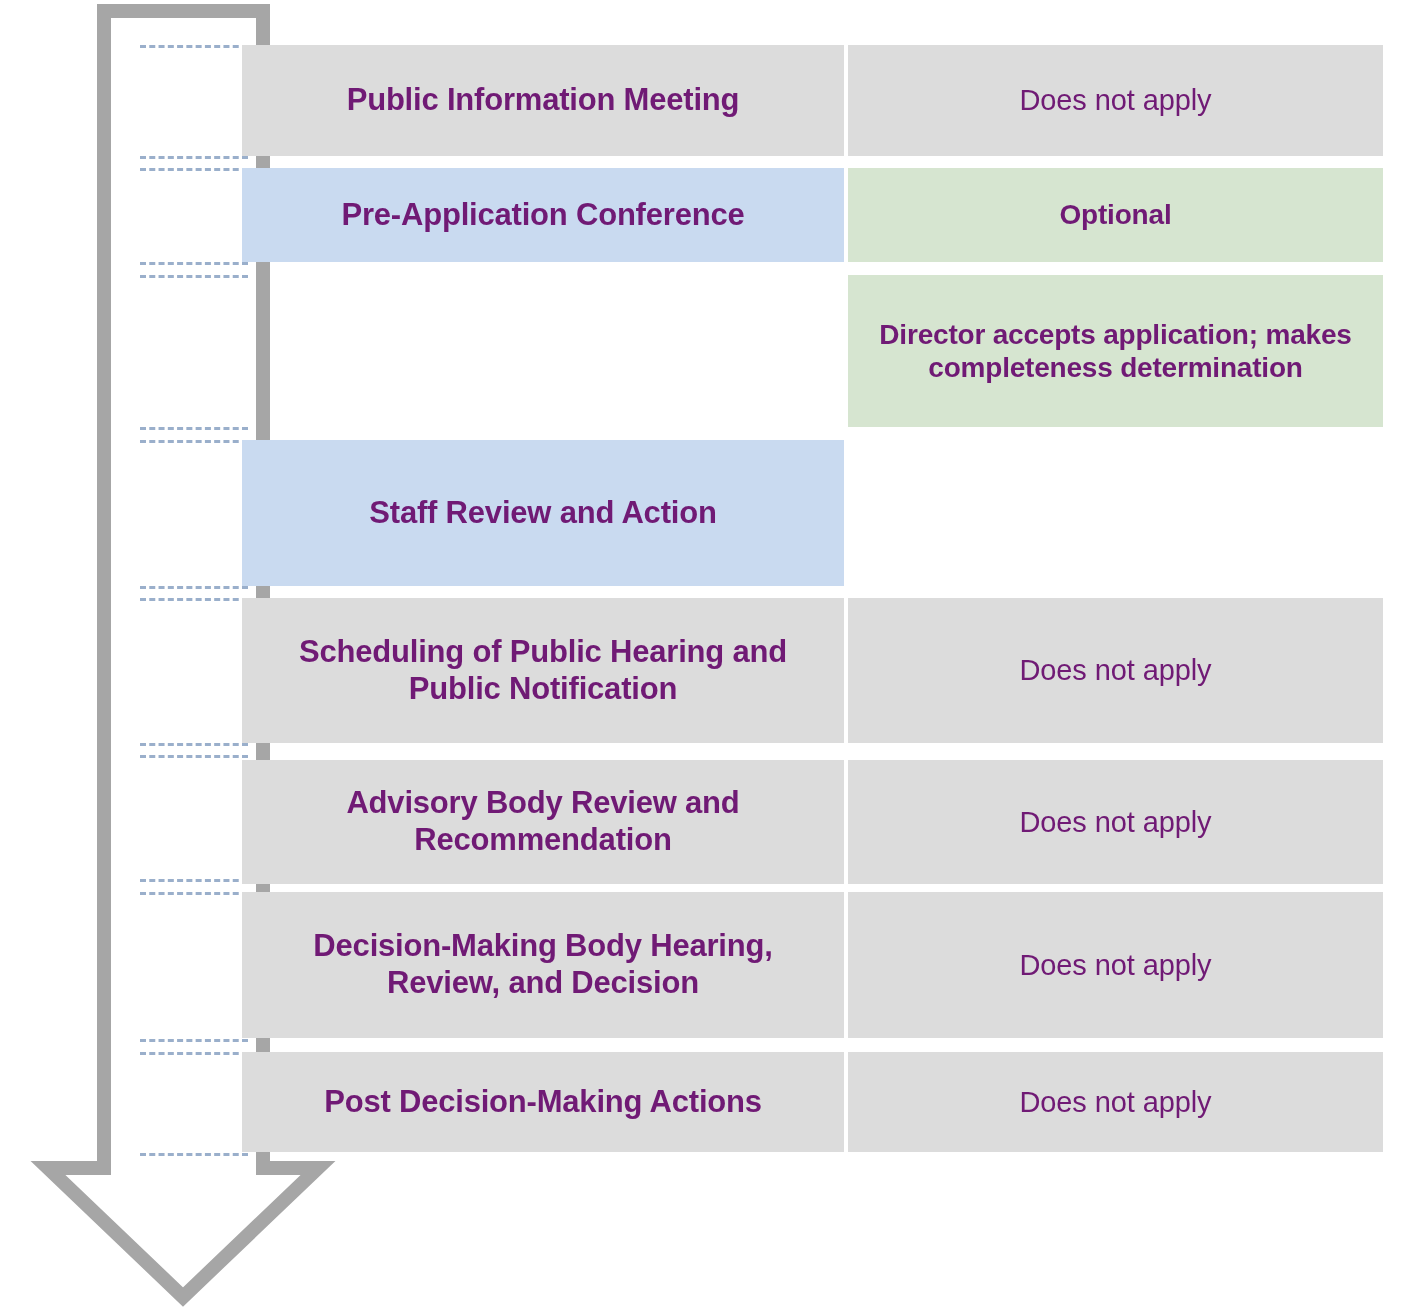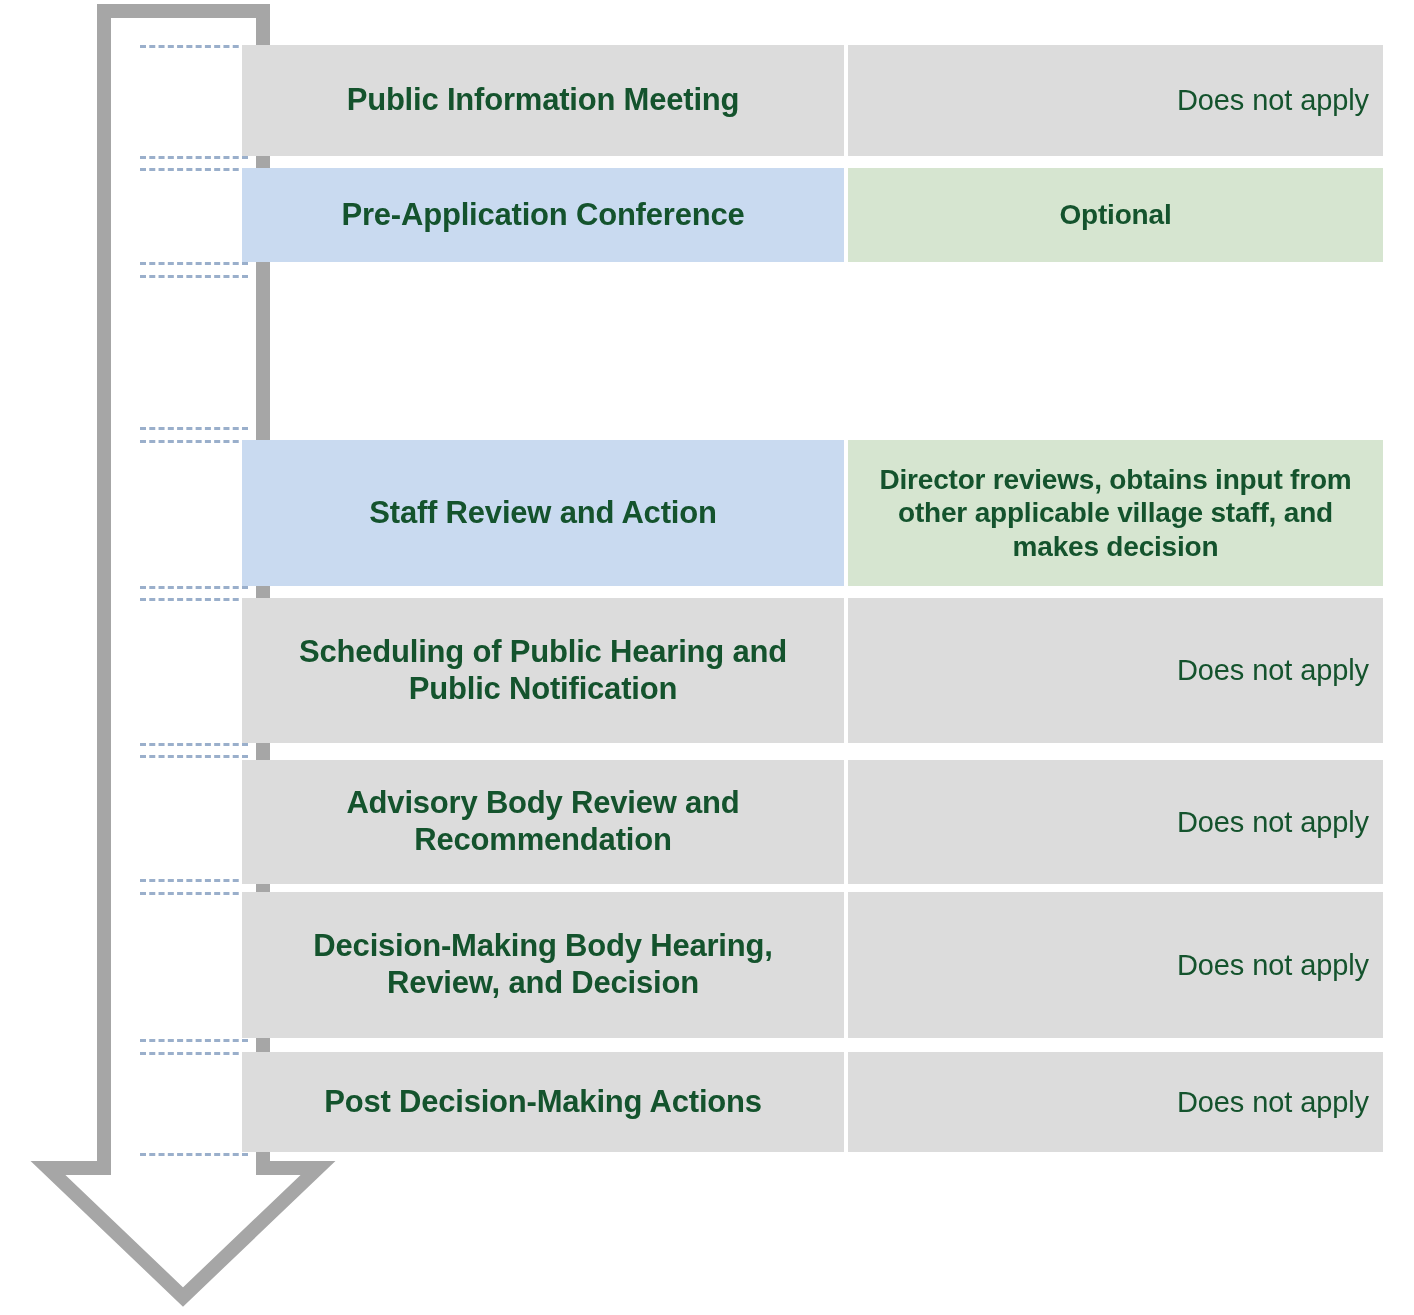--- a/index.html
+++ b/index.html
@@ -66,21 +66,21 @@
     width: 602px;
   }
   .cell-desc {
     left: 848px;
     width: 535px;
   }
   .cell .txt {
     display: block;
     width: 100%;
     line-height: 1.18;
-    color: #14532d;
+    color: #701a75;
   }
 
   
   .fill-gray  { background: #dcdcdc; }
   .fill-blue  { background: #c9daf0; }
   .fill-green { background: #d6e5d0; }
 
   
   .t-step {
     font-size: 31px;
@@ -89,21 +89,20 @@
   }
   .t-desc-bold {
     font-size: 28px;
     font-weight: bold;
     letter-spacing: -0.2px;
   }
   .t-desc-reg {
     font-size: 29px;
     font-weight: normal;
     letter-spacing: -0.1px;
-    text-align: right;
   }
 </style>
 </head>
 <body>
 
 <div id="stage">
 
   <svg id="flow-arrow" viewBox="0 0 1414 1315" xmlns="http://www.w3.org/2000/svg">
     <polygon points="104,11 263,11 263,1168 318,1168 183,1297 48,1168 104,1168" fill="none" stroke="#a6a6a6" stroke-width="14" stroke-linejoin="miter"></polygon>
   </svg>
@@ -145,29 +144,29 @@
   <div class="row" style="top:168px; height:94px;">
     <div class="cell cell-desc fill-green">
       <span class="txt t-desc-bold">Optional</span>
     </div>
     <div class="cell cell-step fill-blue">
       <span class="txt t-step">Pre-Application Conference</span>
     </div>
   </div>
 
   <div class="row" style="top:275px; height:152px;">
+    <div class="cell cell-desc fill-green">
+      <span class="txt t-desc-bold">Director accepts application; makes completeness determination</span>
+    </div>
   </div>
 
   <div class="row" style="top:440px; height:146px;">
     <div class="cell cell-step fill-blue">
       <span class="txt t-step">Staff Review and Action</span>
     </div>
-    <div class="cell cell-desc fill-green">
-      <span class="txt t-desc-bold">Director reviews, obtains input from other applicable village staff, and makes decision</span>
-    </div>
   </div>
 
   <div class="row" style="top:598px; height:145px;">
     <div class="cell cell-step fill-gray">
       <span class="txt t-step">Scheduling of Public Hearing and Public Notification</span>
     </div>
     <div class="cell cell-desc fill-gray">
       <span class="txt t-desc-reg">Does not apply</span>
     </div>
   </div>

